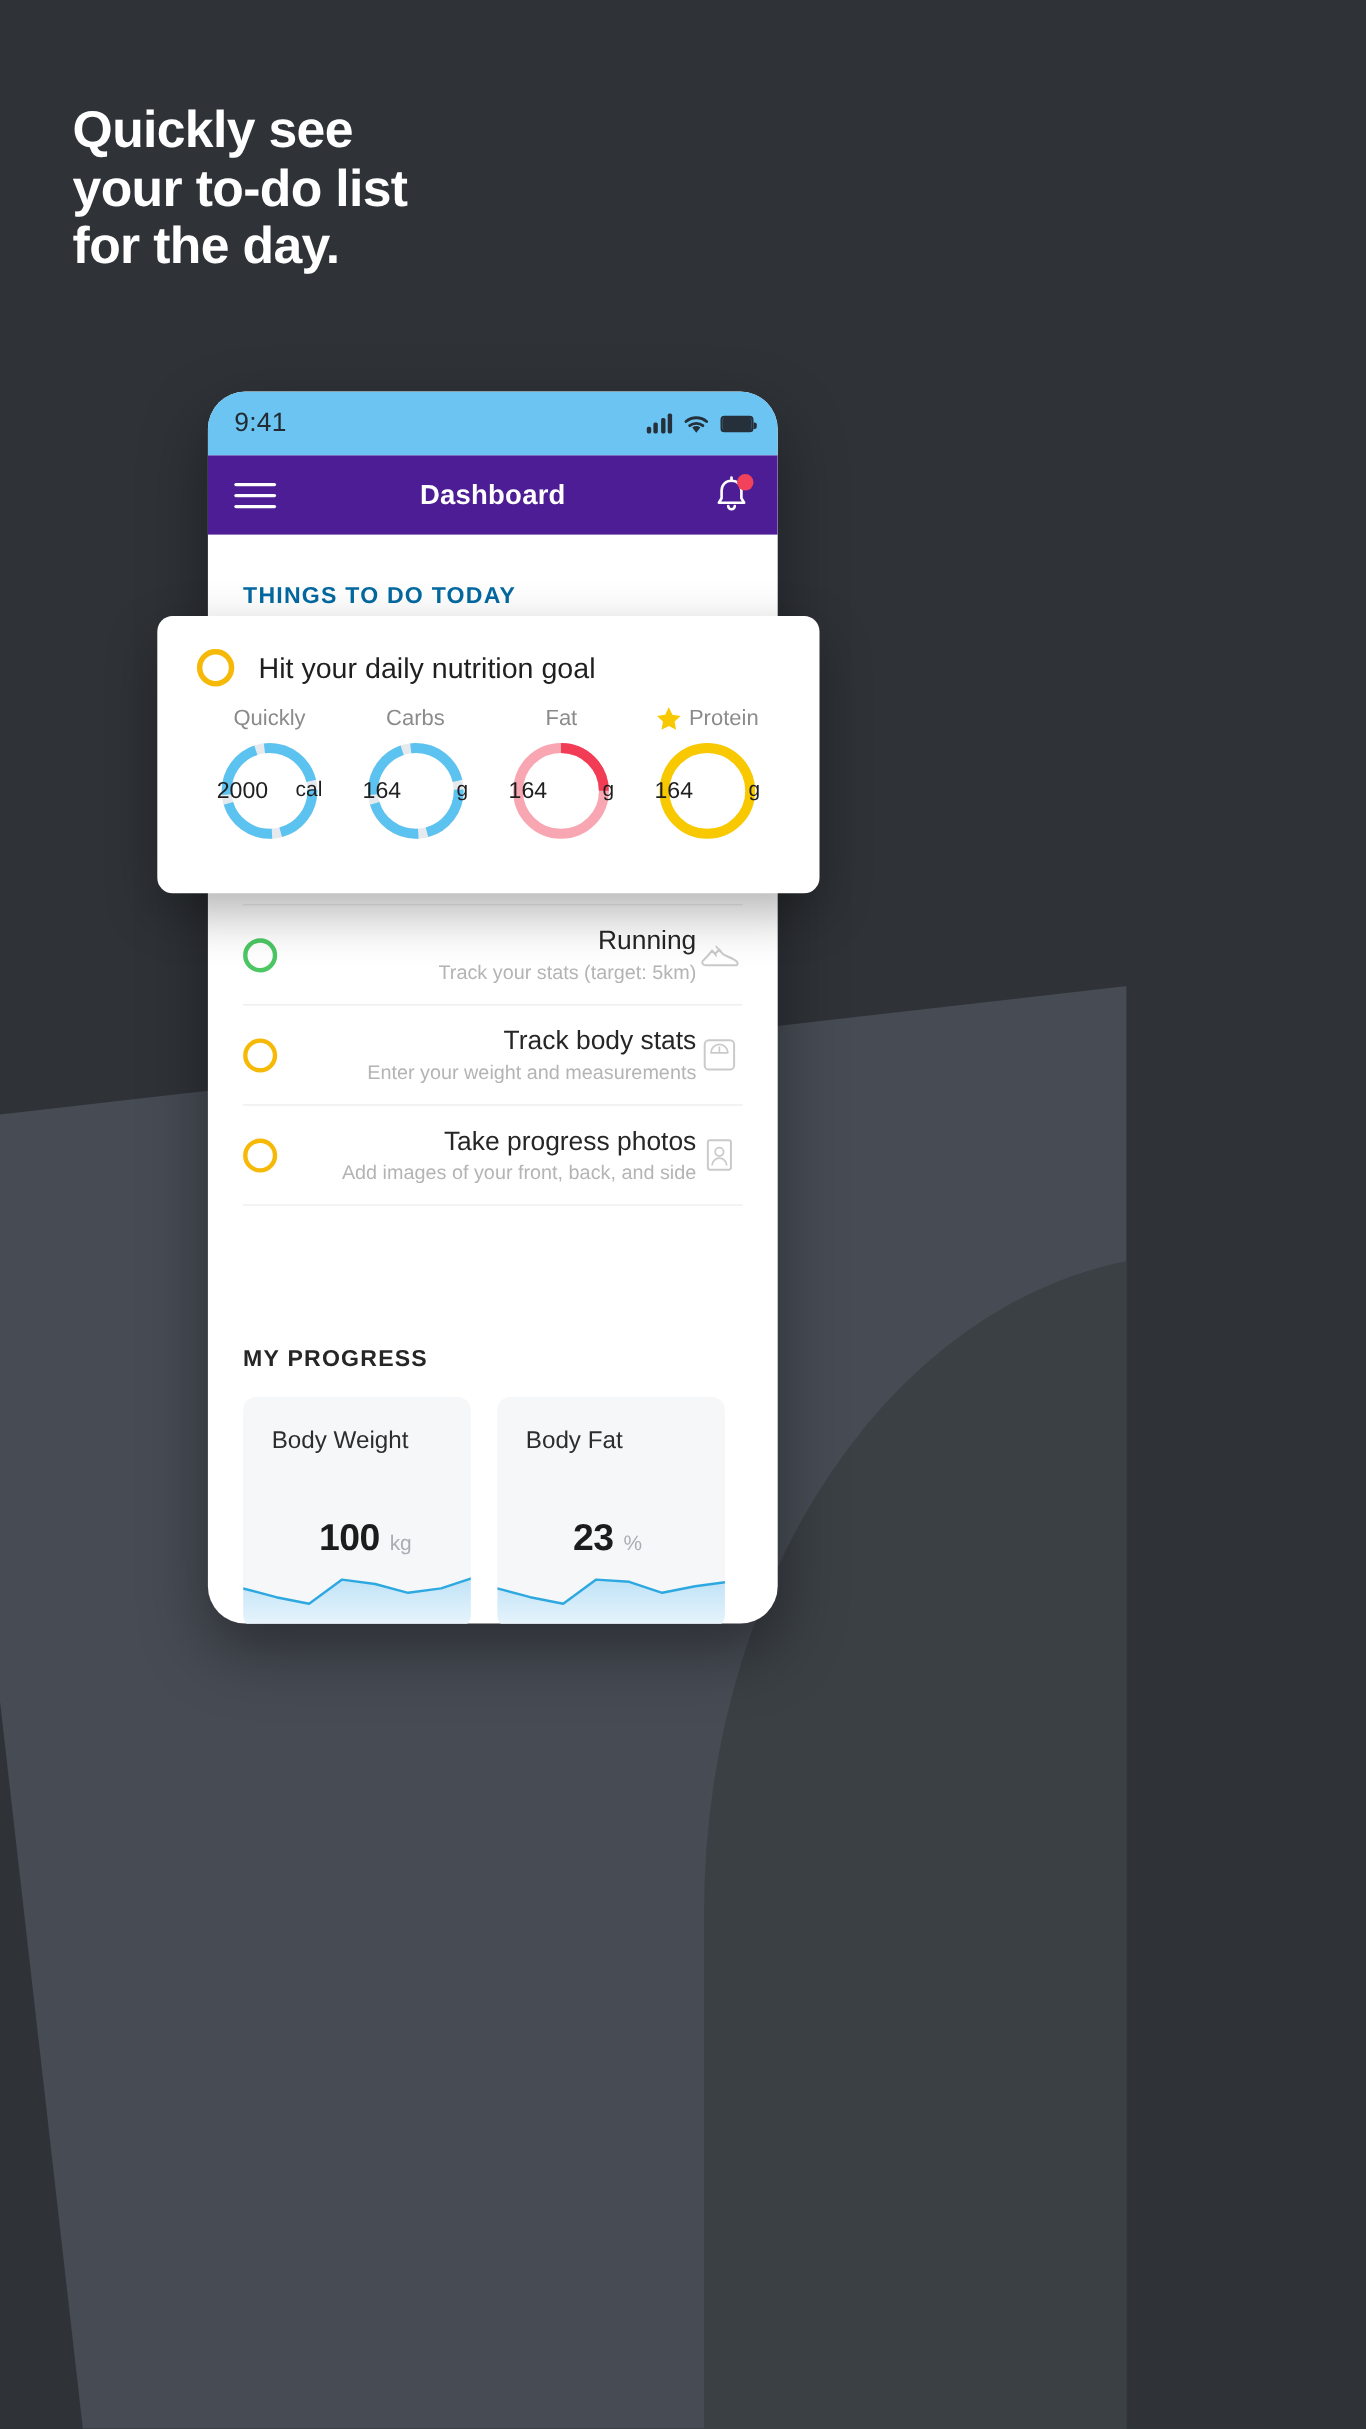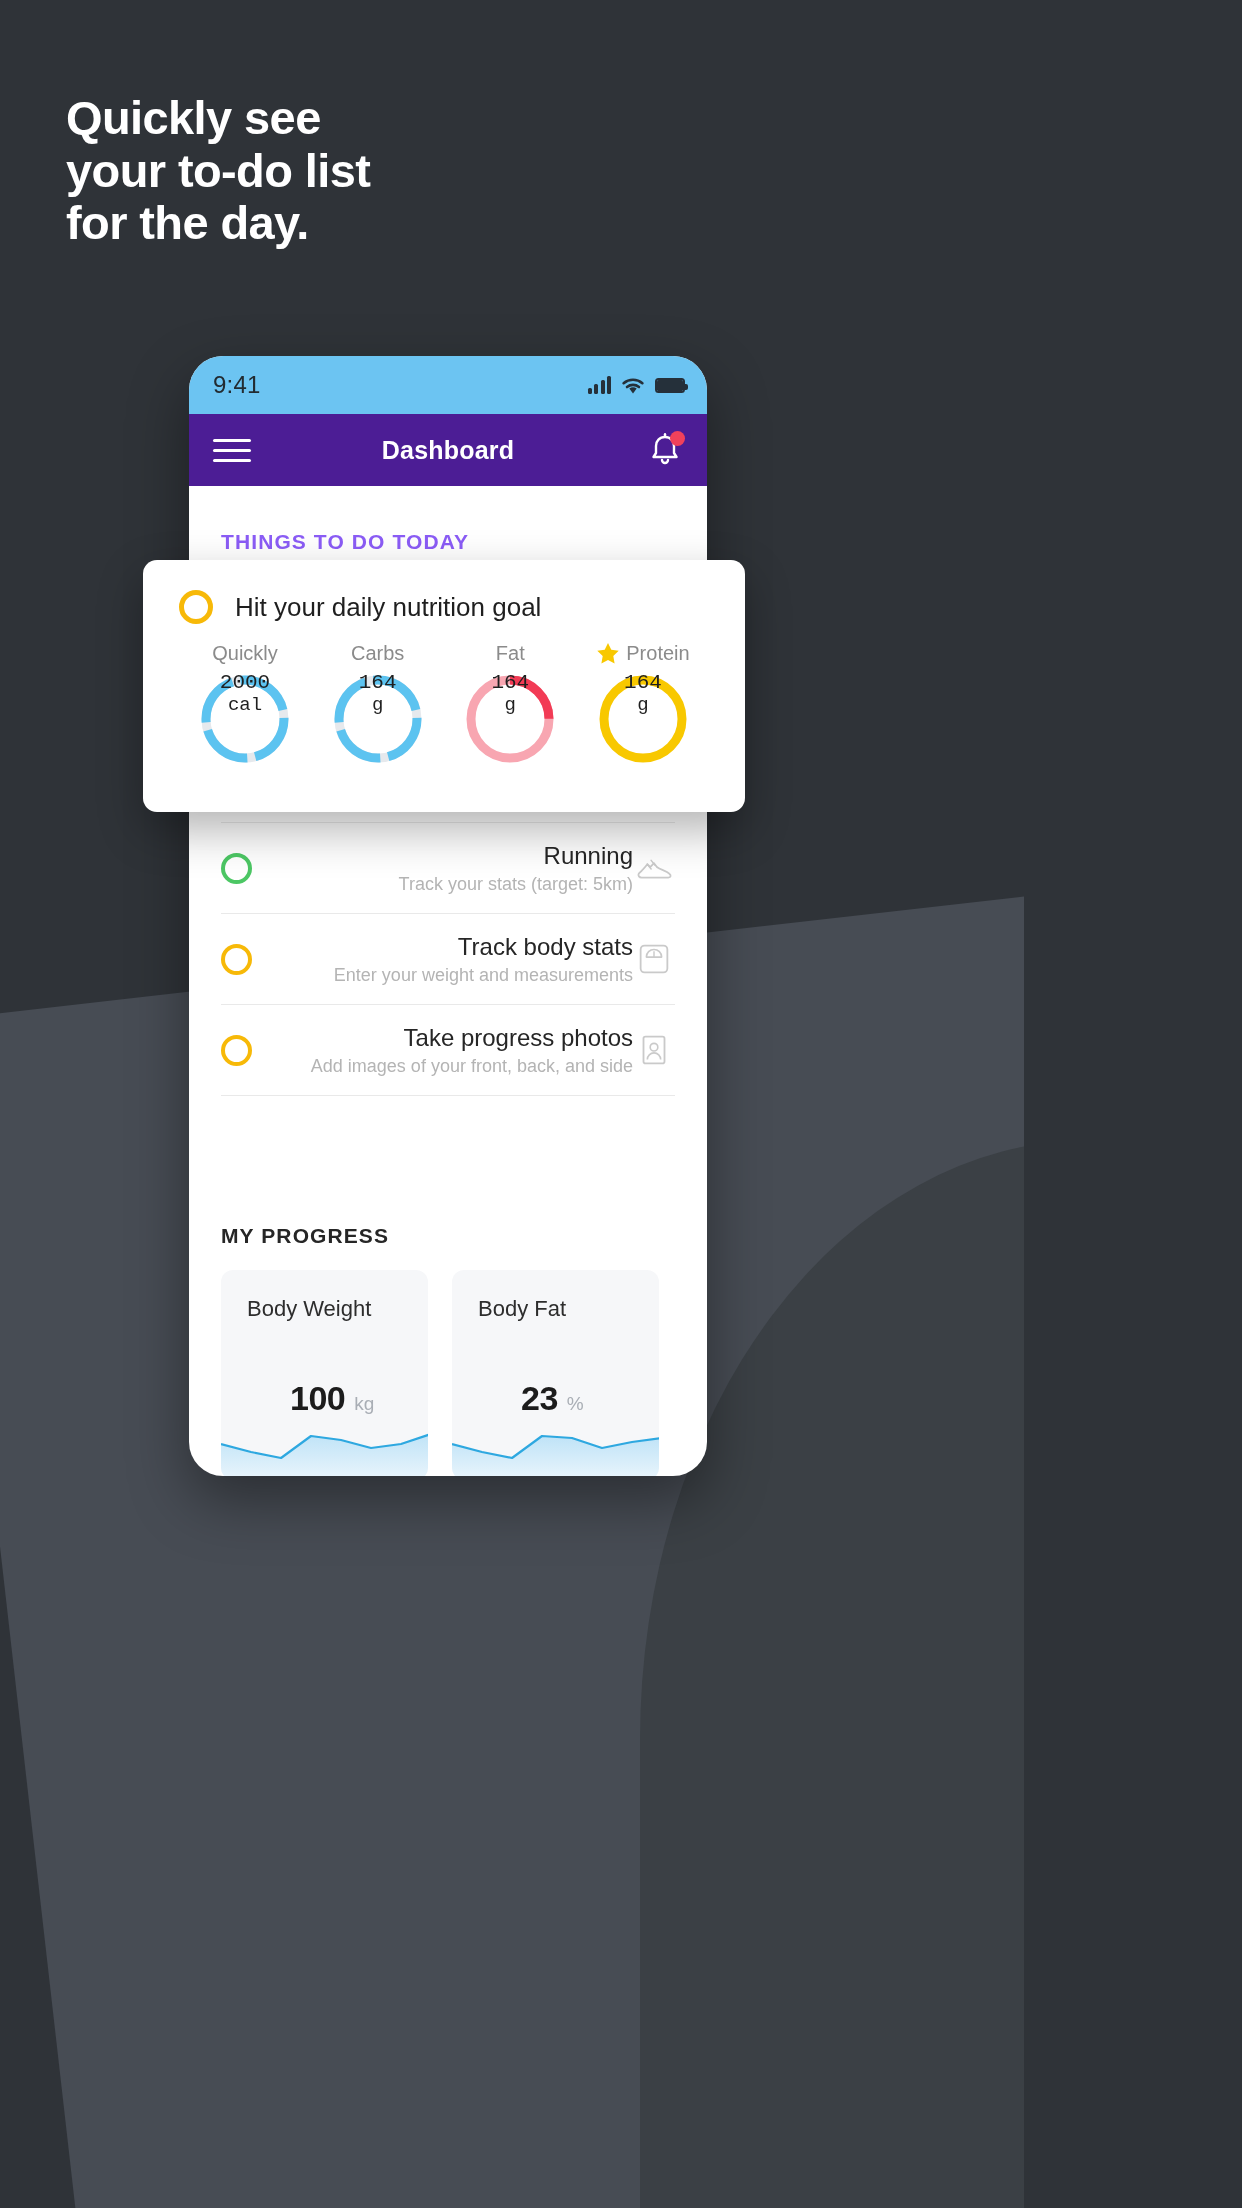--- a/index.html
+++ b/index.html
@@ -117,21 +117,21 @@
   .dot {
     position: absolute; right: -2px; top: 0px;
     width: 15px; height: 15px; border-radius: 50%;
     background: #f1415b;
   }
 
   
   .screen-body { padding: 0; }
   .section-title {
     font-size: 21px; font-weight: bold;
-    letter-spacing: 1.1px; color: #8b5cf6;
+    letter-spacing: 1.1px; color: #0369a1;
     padding: 44px 32px 0 32px;
   }
 
   .spacer-card { height: 268px; }
 
   
   .todo-list { padding: 0 32px; }
   .todo-row {
     display: flex; align-items: center;
     padding: 18px 0 18px 0;
@@ -192,23 +192,22 @@
   .float-title { font-size: 26px; color: #1f1f1f; }
   .rings { display: flex; justify-content: space-between; margin-top: 18px; padding: 0 6px; }
   .ring-col { width: 120px; text-align: center; }
   .ring-label {
     font-size: 20px; color: #8b8b8b; margin-bottom: 6px;
     display: flex; align-items: center; justify-content: center; gap: 6px;
   }
   .ring-wrap { position: relative; width: 96px; height: 96px; margin: 0 auto; }
   .ring-center {
     position: absolute; inset: 0; display: flex;
-    flex-direction: column; align-items: center; justify-content: flex-start;
+    flex-direction: row; align-items: center; justify-content: space-between;
     line-height: 1.12;
-    font-family: Liberation Mono, monospace;
   }
   .ring-num { font-size: 21px; color: #1f1f1f; }
   .ring-unit { font-size: 19px; color: #1f1f1f; }
 </style>
 </head>
 <body>
 
 <div id="stage">
 
   <div class="bg-band"></div>

